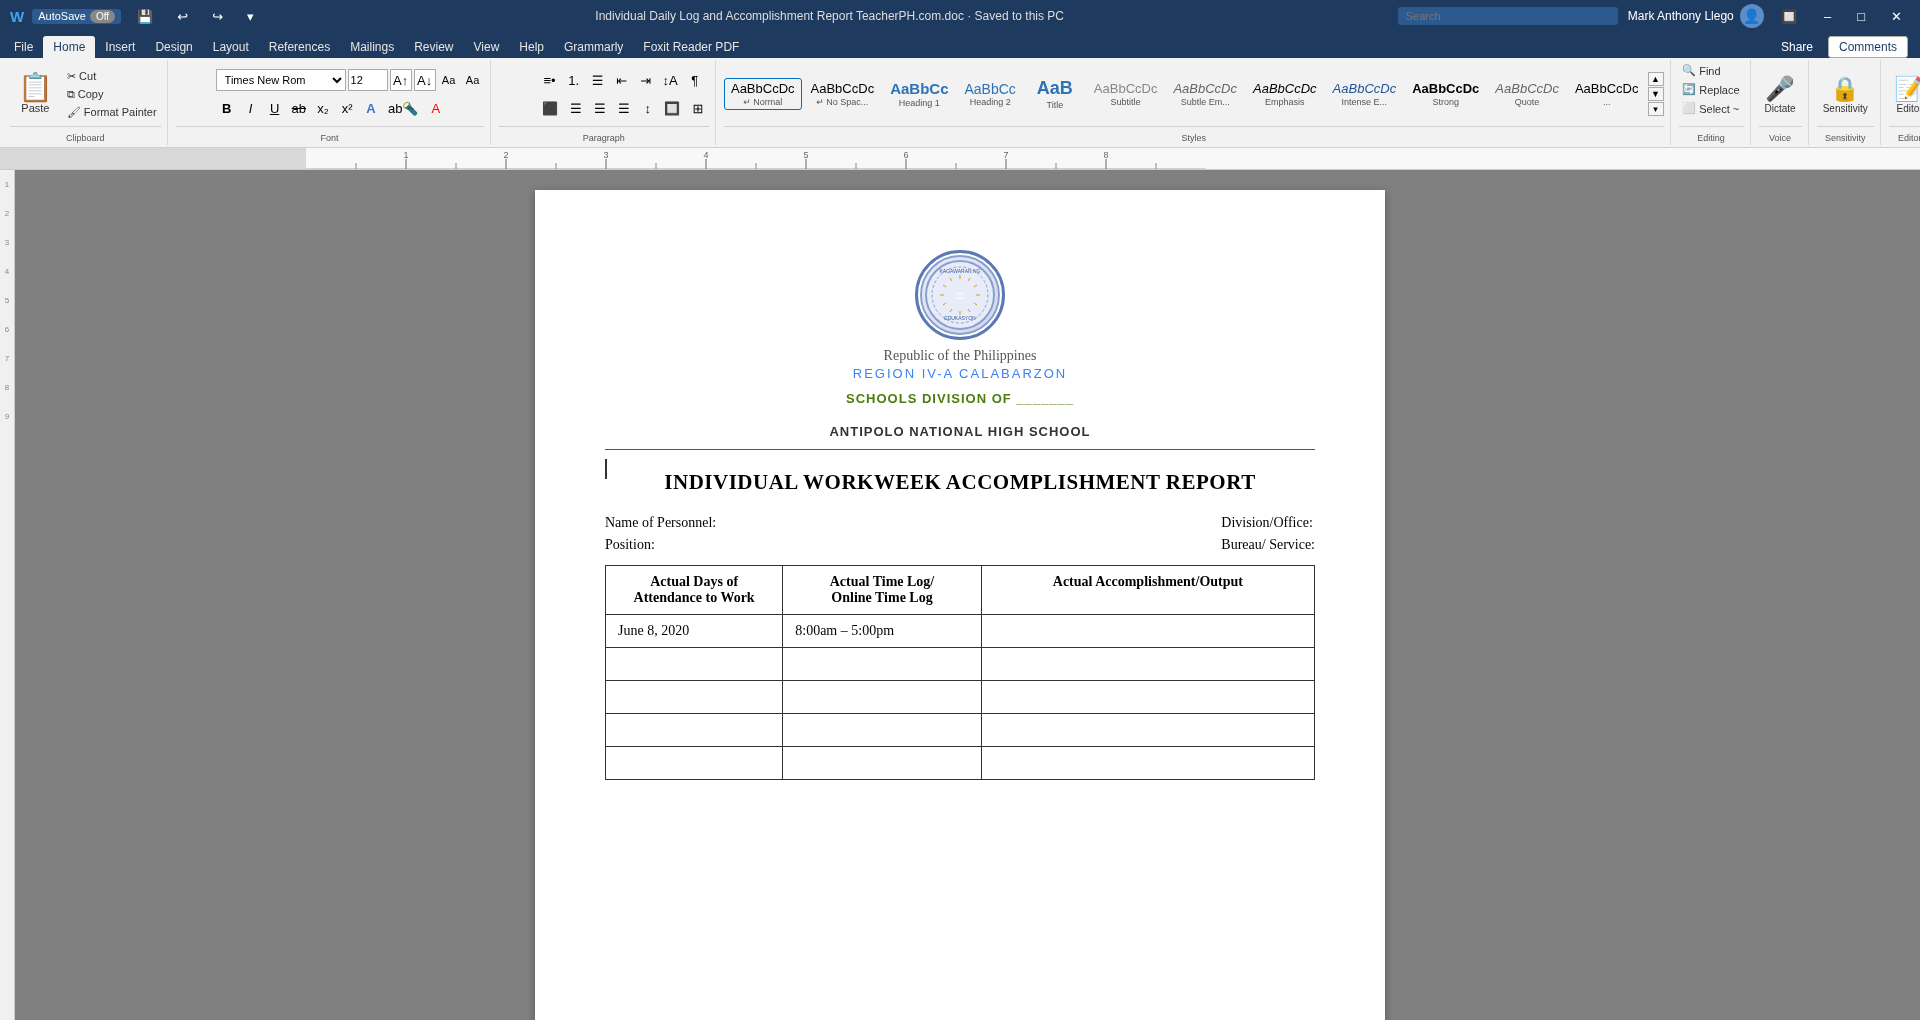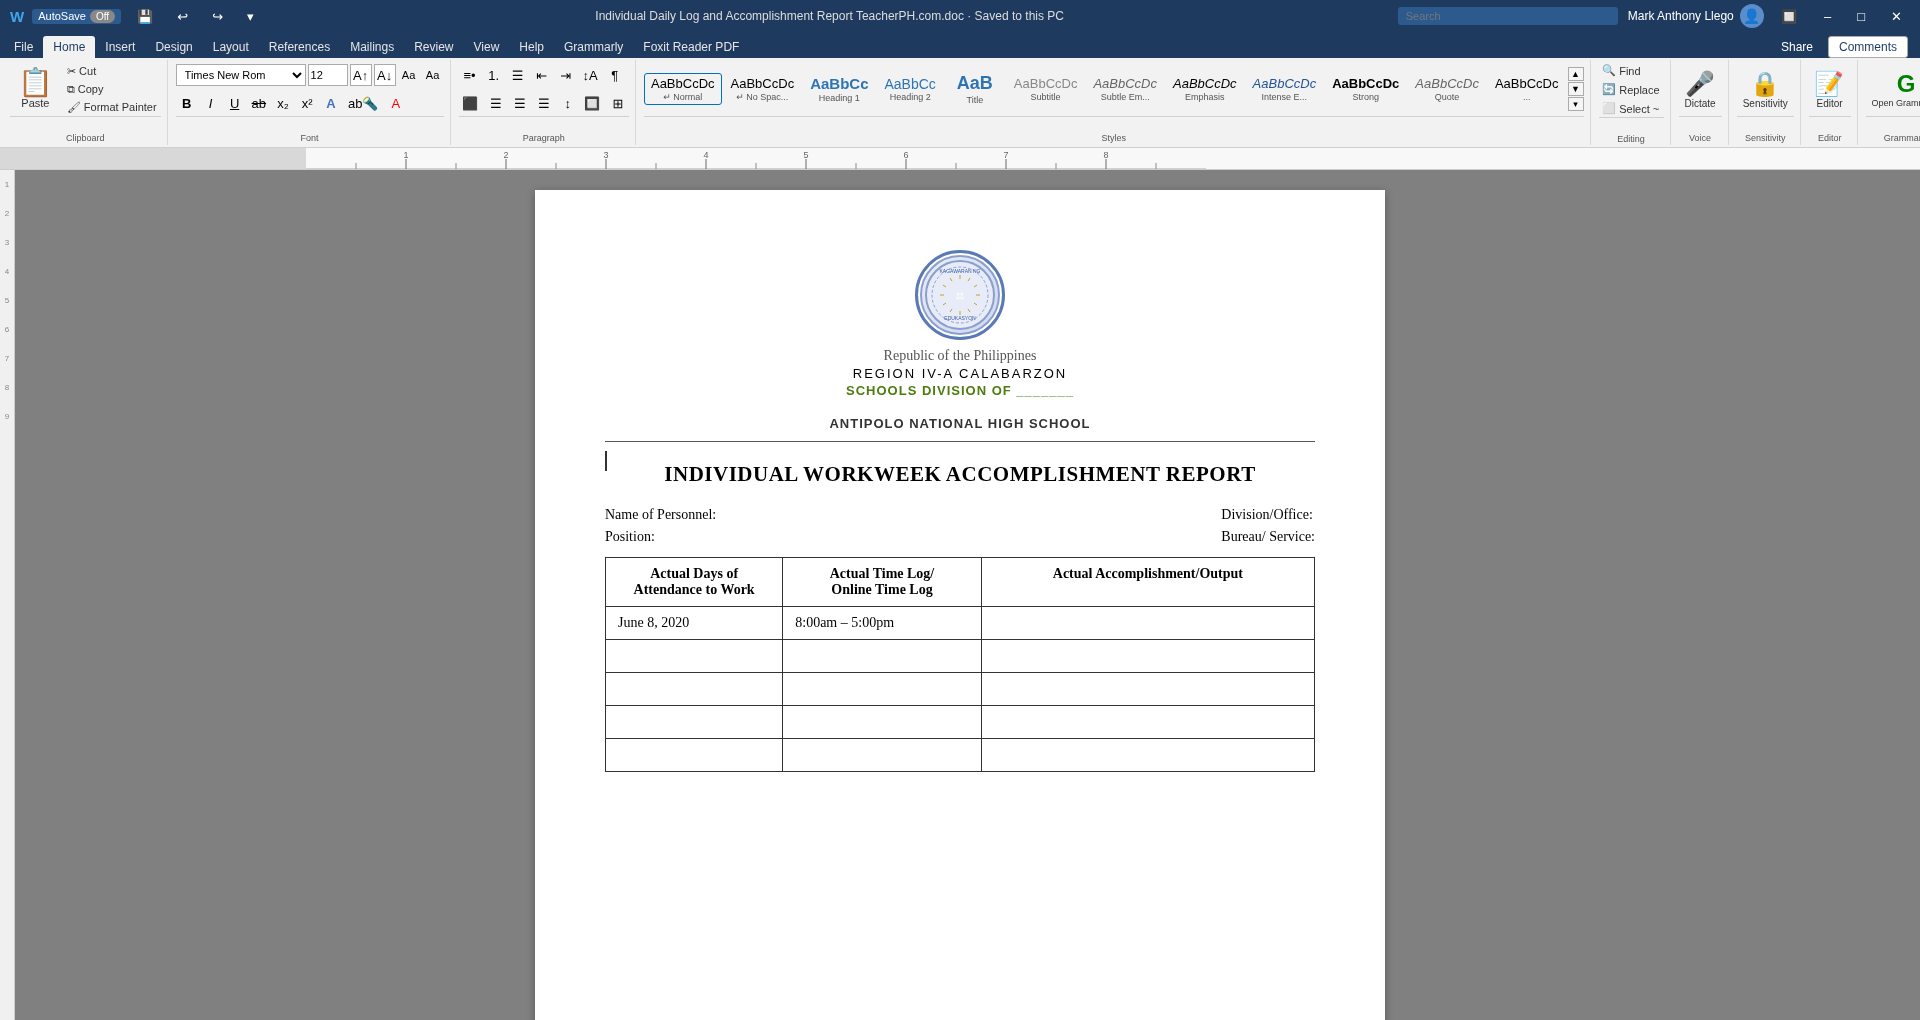--- a/index.html
+++ b/index.html
@@ -101,21 +101,21 @@
       align-items: center;
       border-right: 1px solid #d8d8d8;
       padding: 2px 6px;
       min-width: fit-content;
     }
     .ribbon-group:last-child { border-right: none; }
     .ribbon-group-label {
       font-size: 9px;
       color: #555;
       margin-top: auto;
-      padding-top: 16px;
+      padding-top: 6px;
       border-top: 1px solid #d0d0d0;
       width: 100%;
       text-align: center;
     }
     .ribbon-group-content { display: flex; align-items: center; gap: 2px; flex: 1; }
 
     
     .paste-btn {
       display: flex; flex-direction: column; align-items: center;
       padding: 4px 8px;
@@ -137,21 +137,21 @@
       cursor: pointer;
       border: none;
       background: none;
       font-size: 11px;
       color: #333;
       border-radius: 2px;
       white-space: nowrap;
     }
 
     
-    .font-group-content { display: flex; flex-direction: column; gap: 6px; }
+    .font-group-content { display: flex; flex-direction: column; gap: 6px; margin-left: 40px; }
     .font-row { display: flex; align-items: center; gap: 2px; }
     .font-select {
       height: 22px;
       border: 1px solid #ababab;
       background: white;
       font-size: 11px;
       padding: 0 4px;
       width: 130px;
       cursor: pointer;
     }
@@ -281,21 +281,21 @@
       justify-content: center;
       background: linear-gradient(135deg, #e8ecf8, #d0d8f0);
       font-size: 8px;
       text-align: center;
       color: #3a5a9f;
       position: relative;
     }
 
     .doc-subtitle { font-size: 14px; color: #555; font-family: 'Times New Roman', serif; margin-bottom: 2px; }
     .doc-title-main { font-size: 30px; font-family: 'Times New Roman', serif; color: #333; font-weight: bold; margin-bottom: 2px; }
-    .doc-region { font-size: 13px; letter-spacing: 2px; color: #000000; font-family: Arial, sans-serif; margin-bottom: 2px; }
+    .doc-region { font-size: 13px; letter-spacing: 2px; color: #3b82f6; font-family: Arial, sans-serif; margin-bottom: 10px; }
     .doc-division { font-size: 13px; font-weight: bold; letter-spacing: 1px; color: #4d7c0f; font-family: Arial, sans-serif; margin-bottom: 18px; }
     .doc-school { font-size: 13px; font-weight: bold; letter-spacing: 1px; color: #333; font-family: Arial, sans-serif; }
 
     .doc-divider {
       width: 100%;
       border: none;
       border-top: 1px solid #555;
       margin: 10px 0 20px 0;
     }
 

